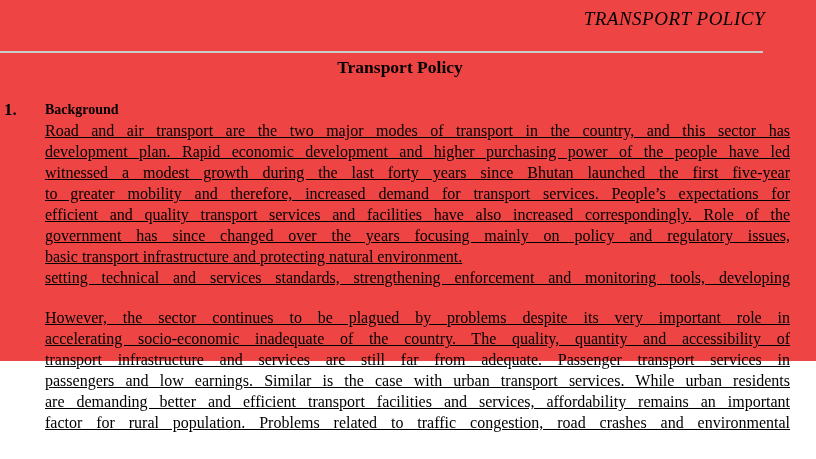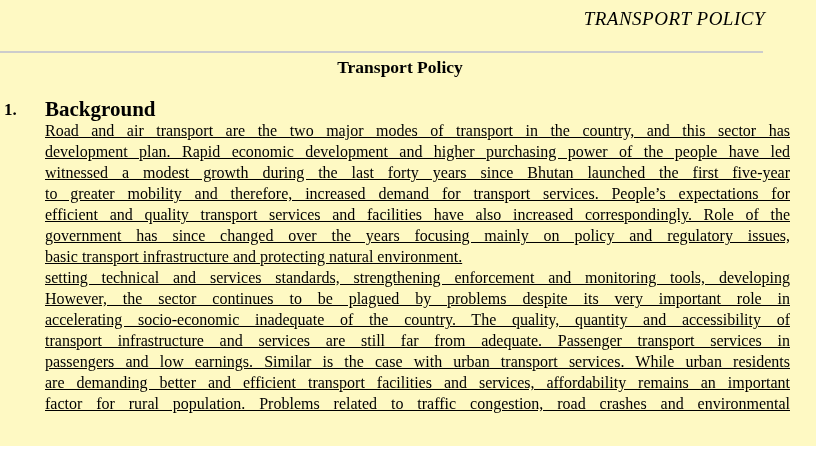--- a/index.html
+++ b/index.html
@@ -3,21 +3,21 @@
 <meta charset="utf-8">
 <style>
   * { margin: 0; padding: 0; box-sizing: border-box; }
   html, body {
     width: 816px; height: 459px;
     background: #ffffff;
     overflow: hidden;
     font-family: "Liberation Serif", "DejaVu Serif", serif;
     color: #000000;
   }
-  .page { position: relative; width: 816px; height: 446px; background: #fef9c3; }
+  .page { position: relative; width: 816px; height: 361px; background: #ef4444; }
 
   .running-header {
     position: absolute;
     top: 8px;
     right: 51px;
     font-style: italic;
     font-size: 19px;
     letter-spacing: 0.5px;
     white-space: nowrap;
   }
@@ -55,27 +55,27 @@
     font-weight: bold;
     font-size: 17px;
     line-height: 21px;
     flex: 0 0 41px;
   }
 
   .section-body { width: 745px; flex: 0 0 745px; }
 
   .section-heading {
     font-weight: bold;
-    font-size: 21px;
+    font-size: 14px;
     height: 21px;
     line-height: 21px;
   }
 
   .paragraph { width: 745px; }
-  .paragraph + .paragraph { }
+  .paragraph + .paragraph { margin-top: 19px; }
 
   .line {
     font-size: 16px;
     height: 21px;
     line-height: 21px;
     overflow: hidden;
     text-align: justify;
     text-align-last: justify;
     white-space: normal;
     text-decoration: underline;

